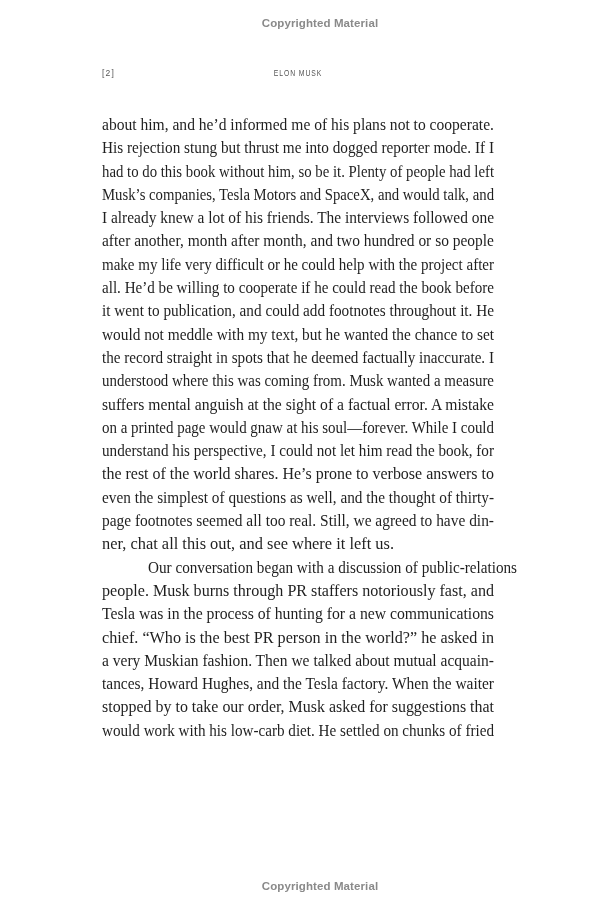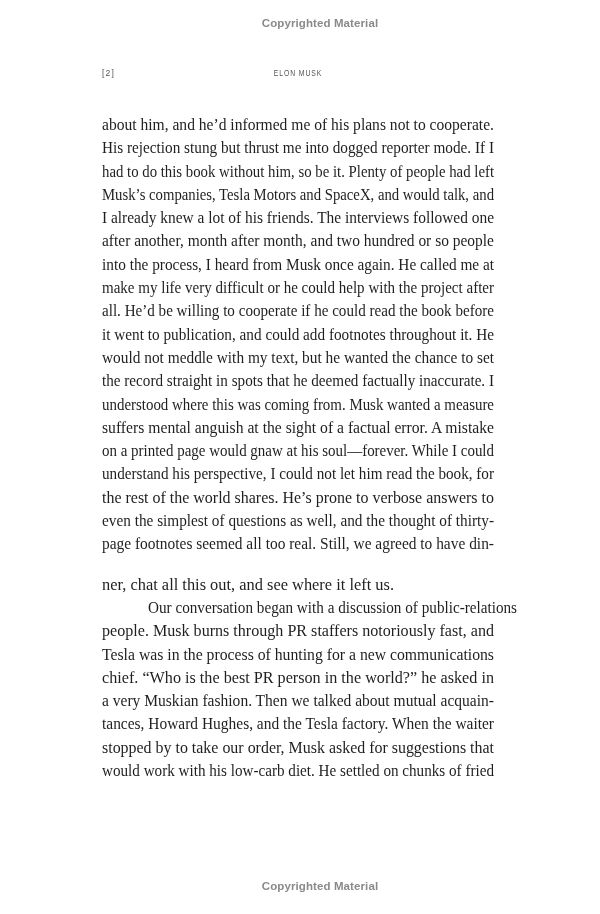--- a/index.html
+++ b/index.html
@@ -23,41 +23,40 @@
     font-family: "Liberation Serif", serif; font-size: 16.4px; line-height: 23.3px;
     color: #1f1f1f; text-align: justify; hyphens: manual;
   }
   .body-text .line {
     display: block; text-align: justify; text-align-last: justify;
     white-space: nowrap; height: 23.3px; overflow: visible;
   }
   .body-text .line.last { text-align-last: left; }
   .body-text .line.indent { text-indent: 23px; }
   .line-inner { display: block; width: 392px; white-space: normal; text-align: justify; text-align-last: justify; }
-  .line.last .line-inner { text-align-last: left; margin-top: 17px; }
+  .line.last .line-inner { text-align-last: left; }
 </style>
 </head>
 <body>
 
 <div class="watermark wm-top">Copyrighted Material</div>
 
 <div class="running-head">
   <span class="page-num">[2]</span>
   <span class="book-title">ELON MUSK</span>
 </div>
 
 <div class="body-text">
   <div>
     <span class="line"><span class="line-inner" style="white-space: nowrap; text-align: left; text-align-last: left; transform-origin: 0px 0px; display: inline-block; width: auto; transform: scaleX(0.949476);">about him, and he’d informed me of his plans not to cooperate.</span></span>
     <span class="line"><span class="line-inner" style="white-space: nowrap; text-align: left; text-align-last: left; transform-origin: 0px 0px; display: inline-block; width: auto; transform: scaleX(0.929977);">His rejection stung but thrust me into dogged reporter mode. If I</span></span>
     <span class="line"><span class="line-inner" style="white-space: nowrap; text-align: left; text-align-last: left; transform-origin: 0px 0px; display: inline-block; width: auto; transform: scaleX(0.902576);">had to do this book without him, so be it. Plenty of people had left</span></span>
     <span class="line"><span class="line-inner" style="white-space: nowrap; text-align: left; text-align-last: left; transform-origin: 0px 0px; display: inline-block; width: auto; transform: scaleX(0.898085);">Musk’s companies, Tesla Motors and SpaceX, and would talk, and</span></span>
     <span class="line"><span class="line-inner" style="white-space: nowrap; text-align: left; text-align-last: left; transform-origin: 0px 0px; display: inline-block; width: auto; transform: scaleX(0.940894);">I already knew a lot of his friends. The interviews followed one</span></span>
     <span class="line"><span class="line-inner" style="white-space: nowrap; text-align: left; text-align-last: left; transform-origin: 0px 0px; display: inline-block; width: auto; transform: scaleX(0.943726);">after another, month after month, and two hundred or so people</span></span>
-    <span class="line"><span class="line-inner" style="white-space: nowrap; text-align: left; text-align-last: left; transform-origin: 0px 0px; display: inline-block; width: auto; transform: scaleX(0.934133);">into the process, I heard from Musk once again. He called me at</span></span>
     <span class="line"><span class="line-inner" style="white-space: nowrap; text-align: left; text-align-last: left; transform-origin: 0px 0px; display: inline-block; width: auto; transform: scaleX(0.916892);">make my life very difficult or he could help with the project after</span></span>
     <span class="line"><span class="line-inner" style="white-space: nowrap; text-align: left; text-align-last: left; transform-origin: 0px 0px; display: inline-block; width: auto; transform: scaleX(0.921168);">all. He’d be willing to cooperate if he could read the book before</span></span>
     <span class="line"><span class="line-inner" style="white-space: nowrap; text-align: left; text-align-last: left; transform-origin: 0px 0px; display: inline-block; width: auto; transform: scaleX(0.929943);">it went to publication, and could add footnotes throughout it. He</span></span>
     <span class="line"><span class="line-inner" style="white-space: nowrap; text-align: left; text-align-last: left; transform-origin: 0px 0px; display: inline-block; width: auto; transform: scaleX(0.937063);">would not meddle with my text, but he wanted the chance to set</span></span>
     <span class="line"><span class="line-inner" style="white-space: nowrap; text-align: left; text-align-last: left; transform-origin: 0px 0px; display: inline-block; width: auto; transform: scaleX(0.925142);">the record straight in spots that he deemed factually inaccurate. I</span></span>
     <span class="line"><span class="line-inner" style="white-space: nowrap; text-align: left; text-align-last: left; transform-origin: 0px 0px; display: inline-block; width: auto; transform: scaleX(0.910338);">understood where this was coming from. Musk wanted a measure</span></span>
     <span class="line"><span class="line-inner" style="white-space: nowrap; text-align: left; text-align-last: left; transform-origin: 0px 0px; display: inline-block; width: auto; transform: scaleX(0.955479);">suffers mental anguish at the sight of a factual error. A mistake</span></span>
     <span class="line"><span class="line-inner" style="white-space: nowrap; text-align: left; text-align-last: left; transform-origin: 0px 0px; display: inline-block; width: auto; transform: scaleX(0.912922);">on a printed page would gnaw at his soul—forever. While I could</span></span>
     <span class="line"><span class="line-inner" style="white-space: nowrap; text-align: left; text-align-last: left; transform-origin: 0px 0px; display: inline-block; width: auto; transform: scaleX(0.92504);">understand his perspective, I could not let him read the book, for</span></span>
     <span class="line"><span class="line-inner" style="white-space: nowrap; text-align: left; text-align-last: left; transform-origin: 0px 0px; display: inline-block; width: auto; transform: scaleX(0.974216);">the rest of the world shares. He’s prone to verbose answers to</span></span>

